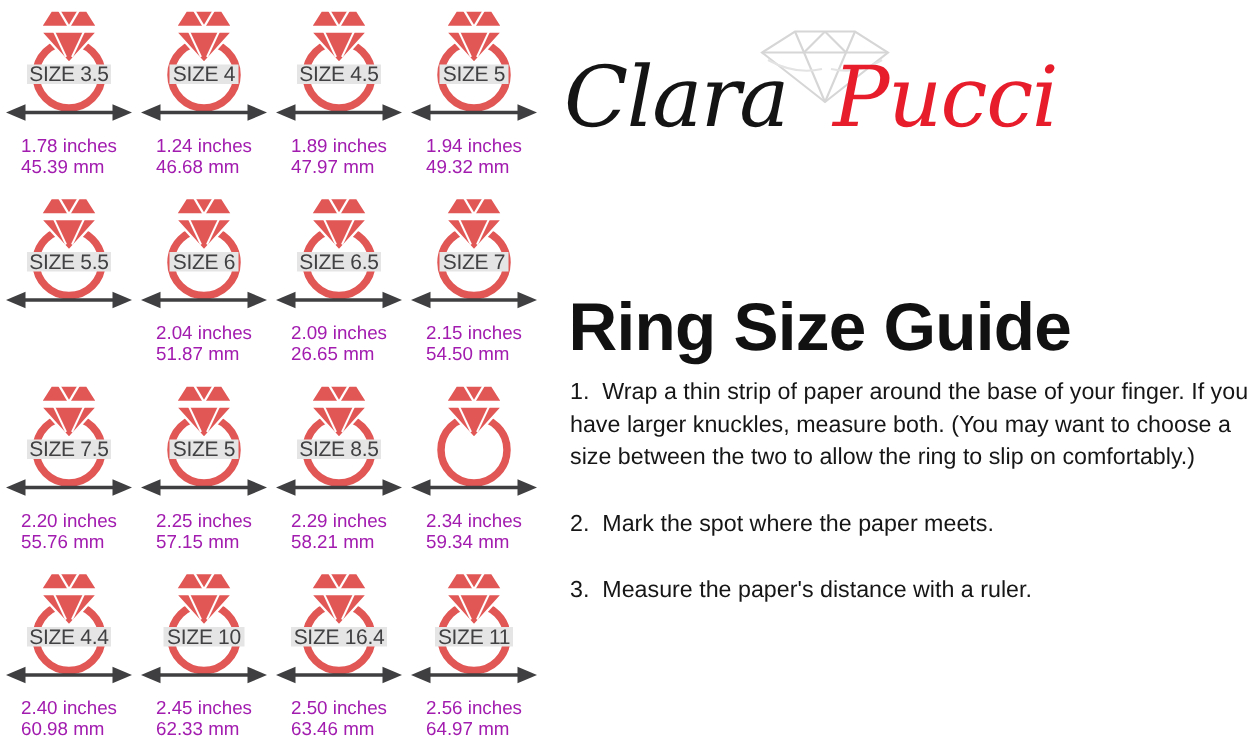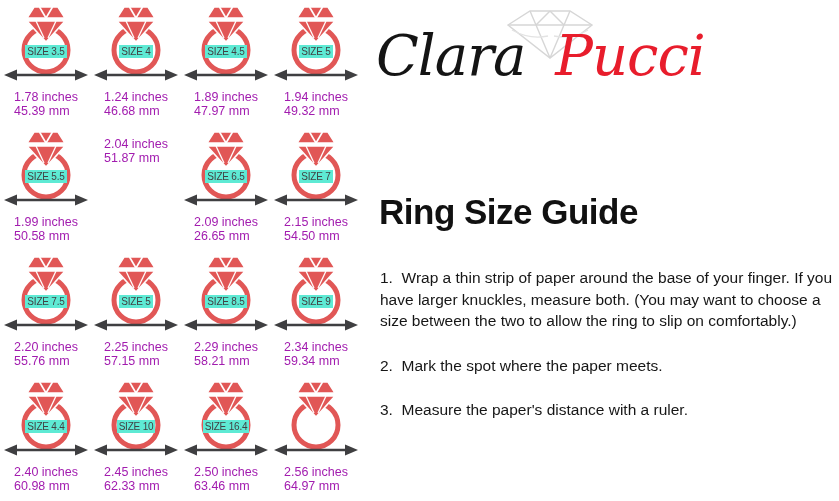--- a/index.html
+++ b/index.html
@@ -25,62 +25,62 @@
   }
   .cell { display: flex; flex-direction: column; align-items: center; }
   .graphic { position: relative; width: 90px; height: 78px; }
   .graphic svg { display: block; }
   .label-row {
     position: absolute; left: -6px; right: -6px; top: 37px;
     text-align: center;
   }
   .size-label {
     display: inline-block;
-    background: #5eead4;
+    background: #e5e5e5;
     padding: 0 2px;
-    font-size: 10px;
+    font-size: 14px;
     line-height: 13px;
     letter-spacing: -0.2px;
     color: #414143;
   }
   .measure {
     margin-top: 9px;
     font-size: 12.5px;
     line-height: 13.5px;
     color: #a21caf;
     text-align: left;
   }
   .measure span { display: block; }
 
   
-  .logo { position: absolute; left: 374px; top: 10px; width: 430px; height: 100px; }
+  .logo { position: absolute; left: 374px; top: 20px; width: 430px; height: 100px; }
   .logo-text {
     position: absolute; left: 2px; top: 16px;
     font-family: "DejaVu Serif", serif;
     font-style: italic;
     font-size: 56px;
     line-height: 60px;
     white-space: nowrap;
     letter-spacing: -1px;
   }
   .logo-first { color: #141414; }
   .logo-second { color: #e81d2c; margin-left: 30px; }
   .logo-diamond { position: absolute; left: 128px; top: -2px; }
 
   
   .heading {
     position: absolute; left: 379px; top: 192px;
-    font-size: 35px; font-weight: bold; color: #111111;
+    font-size: 45px; font-weight: bold; color: #111111;
     letter-spacing: -0.5px;
   }
   .instructions {
     position: absolute; left: 380px; top: 251px; width: 455px;
     font-size: 15.5px; line-height: 21.5px; color: #161616;
   }
-  .instructions p { margin: 16px 0 23px 0; white-space: pre-wrap; }
+  .instructions p { margin: 0 0 23px 0; white-space: pre-wrap; }
 
   .defs-holder { position: absolute; width: 0; height: 0; overflow: hidden; }
 </style>
 </head>
 <body>
 
 <div class="defs-holder">
   <svg width="0" height="0" aria-hidden="true">
     <defs>
       <g id="ring-sym">
@@ -159,27 +159,29 @@
       </div>
     </div>
 
     <div class="cell">
       <div class="graphic">
         <svg width="90" height="78" viewBox="0 0 90 78">
             <use href="#ring-sym"></use>
           </svg>
         <div class="label-row"><span class="size-label">SIZE 5.5</span></div>
       </div>
-      <div class="measure">
-        <span>1.99 inches</span>
-        <span>50.58 mm</span>
-      </div>
-    </div>
-
-    <div class="cell">
+    </div>
+
+    <div class="cell">
+      <div class="graphic">
+        <svg width="90" height="78" viewBox="0 0 90 78">
+            <use href="#ring-sym"></use>
+          </svg>
+        <div class="label-row"><span class="size-label">SIZE 6</span></div>
+      </div>
       <div class="measure">
         <span>2.04 inches</span>
         <span>51.87 mm</span>
       </div>
     </div>
 
     <div class="cell">
       <div class="graphic">
         <svg width="90" height="78" viewBox="0 0 90 78">
             <use href="#ring-sym"></use>
@@ -242,21 +244,20 @@
         <span>2.29 inches</span>
         <span>58.21 mm</span>
       </div>
     </div>
 
     <div class="cell">
       <div class="graphic">
         <svg width="90" height="78" viewBox="0 0 90 78">
             <use href="#ring-sym"></use>
           </svg>
-        <div class="label-row"><span class="size-label">SIZE 9</span></div>
       </div>
       <div class="measure">
         <span>2.34 inches</span>
         <span>59.34 mm</span>
       </div>
     </div>
 
     <div class="cell">
       <div class="graphic">
         <svg width="90" height="78" viewBox="0 0 90 78">
@@ -294,20 +295,21 @@
         <span>2.50 inches</span>
         <span>63.46 mm</span>
       </div>
     </div>
 
     <div class="cell">
       <div class="graphic">
         <svg width="90" height="78" viewBox="0 0 90 78">
             <use href="#ring-sym"></use>
           </svg>
+        <div class="label-row"><span class="size-label">SIZE 11</span></div>
       </div>
       <div class="measure">
         <span>2.56 inches</span>
         <span>64.97 mm</span>
       </div>
     </div>
 
   </div>
 
   <div class="logo">

